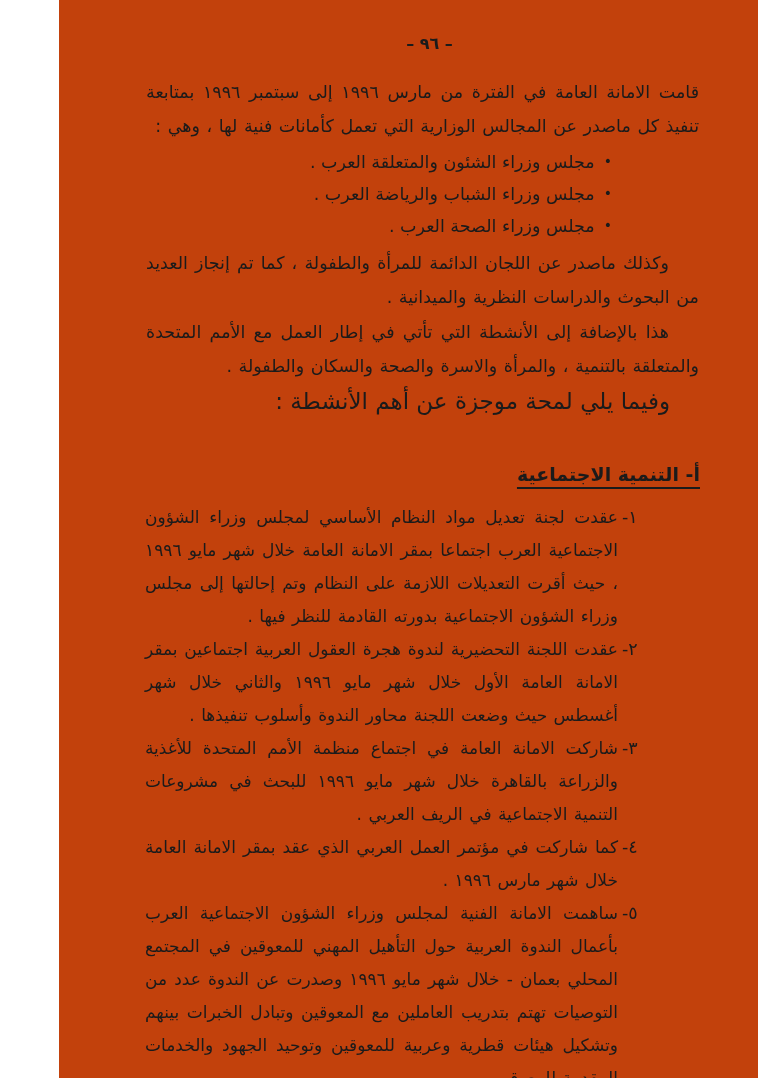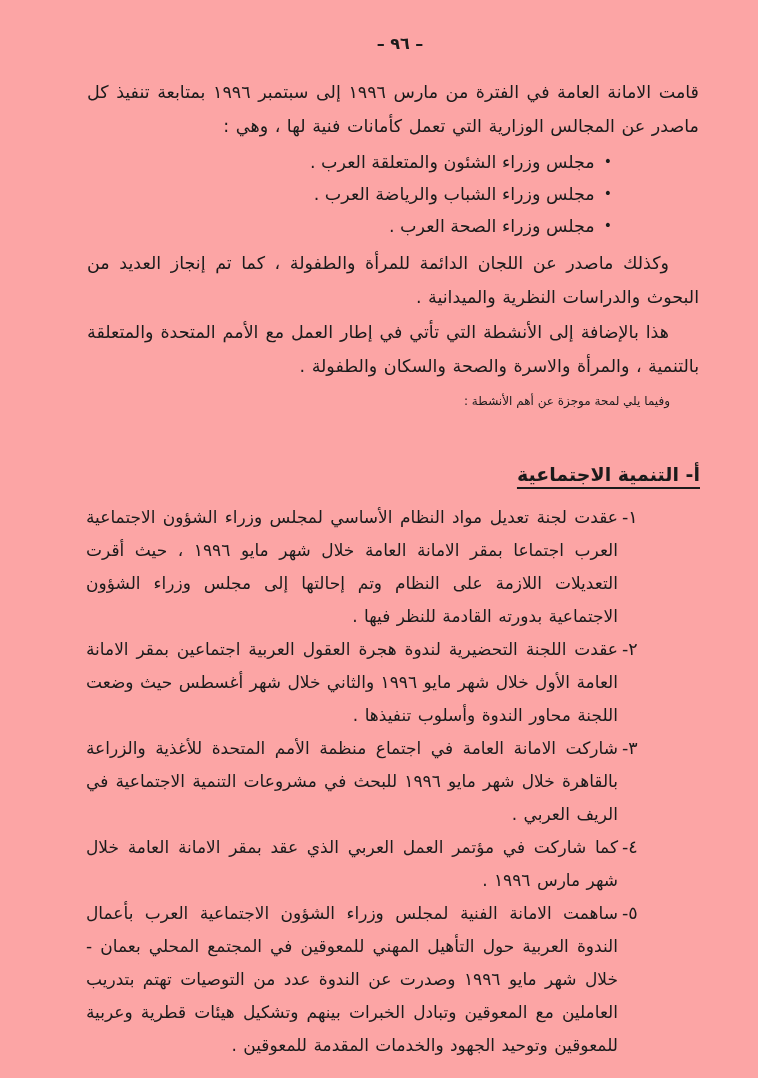--- a/index.html
+++ b/index.html
@@ -10,24 +10,24 @@
   body {
     width: 758px;
     height: 1078px;
     overflow: hidden;
     color: #1b1b1b;
     font-family: "DejaVu Sans", sans-serif;
     direction: rtl;
   }
   .page {
     box-sizing: border-box;
-    width: 758px;
+    width: 699px;
     height: 1078px;
     padding: 30px 58px 20px 86px;
-    background: #fca5a5;
+    background: #c2410c;
   }
   .page-number {
     text-align: center;
     font-size: 16px;
     font-weight: bold;
     letter-spacing: 2px;
     margin: 4px 0 22px 14px;
   }
   .para {
     margin: 1px;
@@ -49,21 +49,21 @@
     line-height: 31px;
   }
   .bullet-marker {
     display: inline-block;
     margin-left: 9px;
     font-size: 14px;
     vertical-align: 2px;
   }
   .closing-line {
     margin: 0;
-    font-size: 12px;
+    font-size: 23px;
     line-height: 34px;
     text-indent: 30px;
   }
   .section-heading {
     margin: 45px 0 16px 0;
     font-size: 19px;
     font-weight: bold;
     text-decoration: underline;
     text-decoration-thickness: 2px;
     text-underline-offset: 6px;

